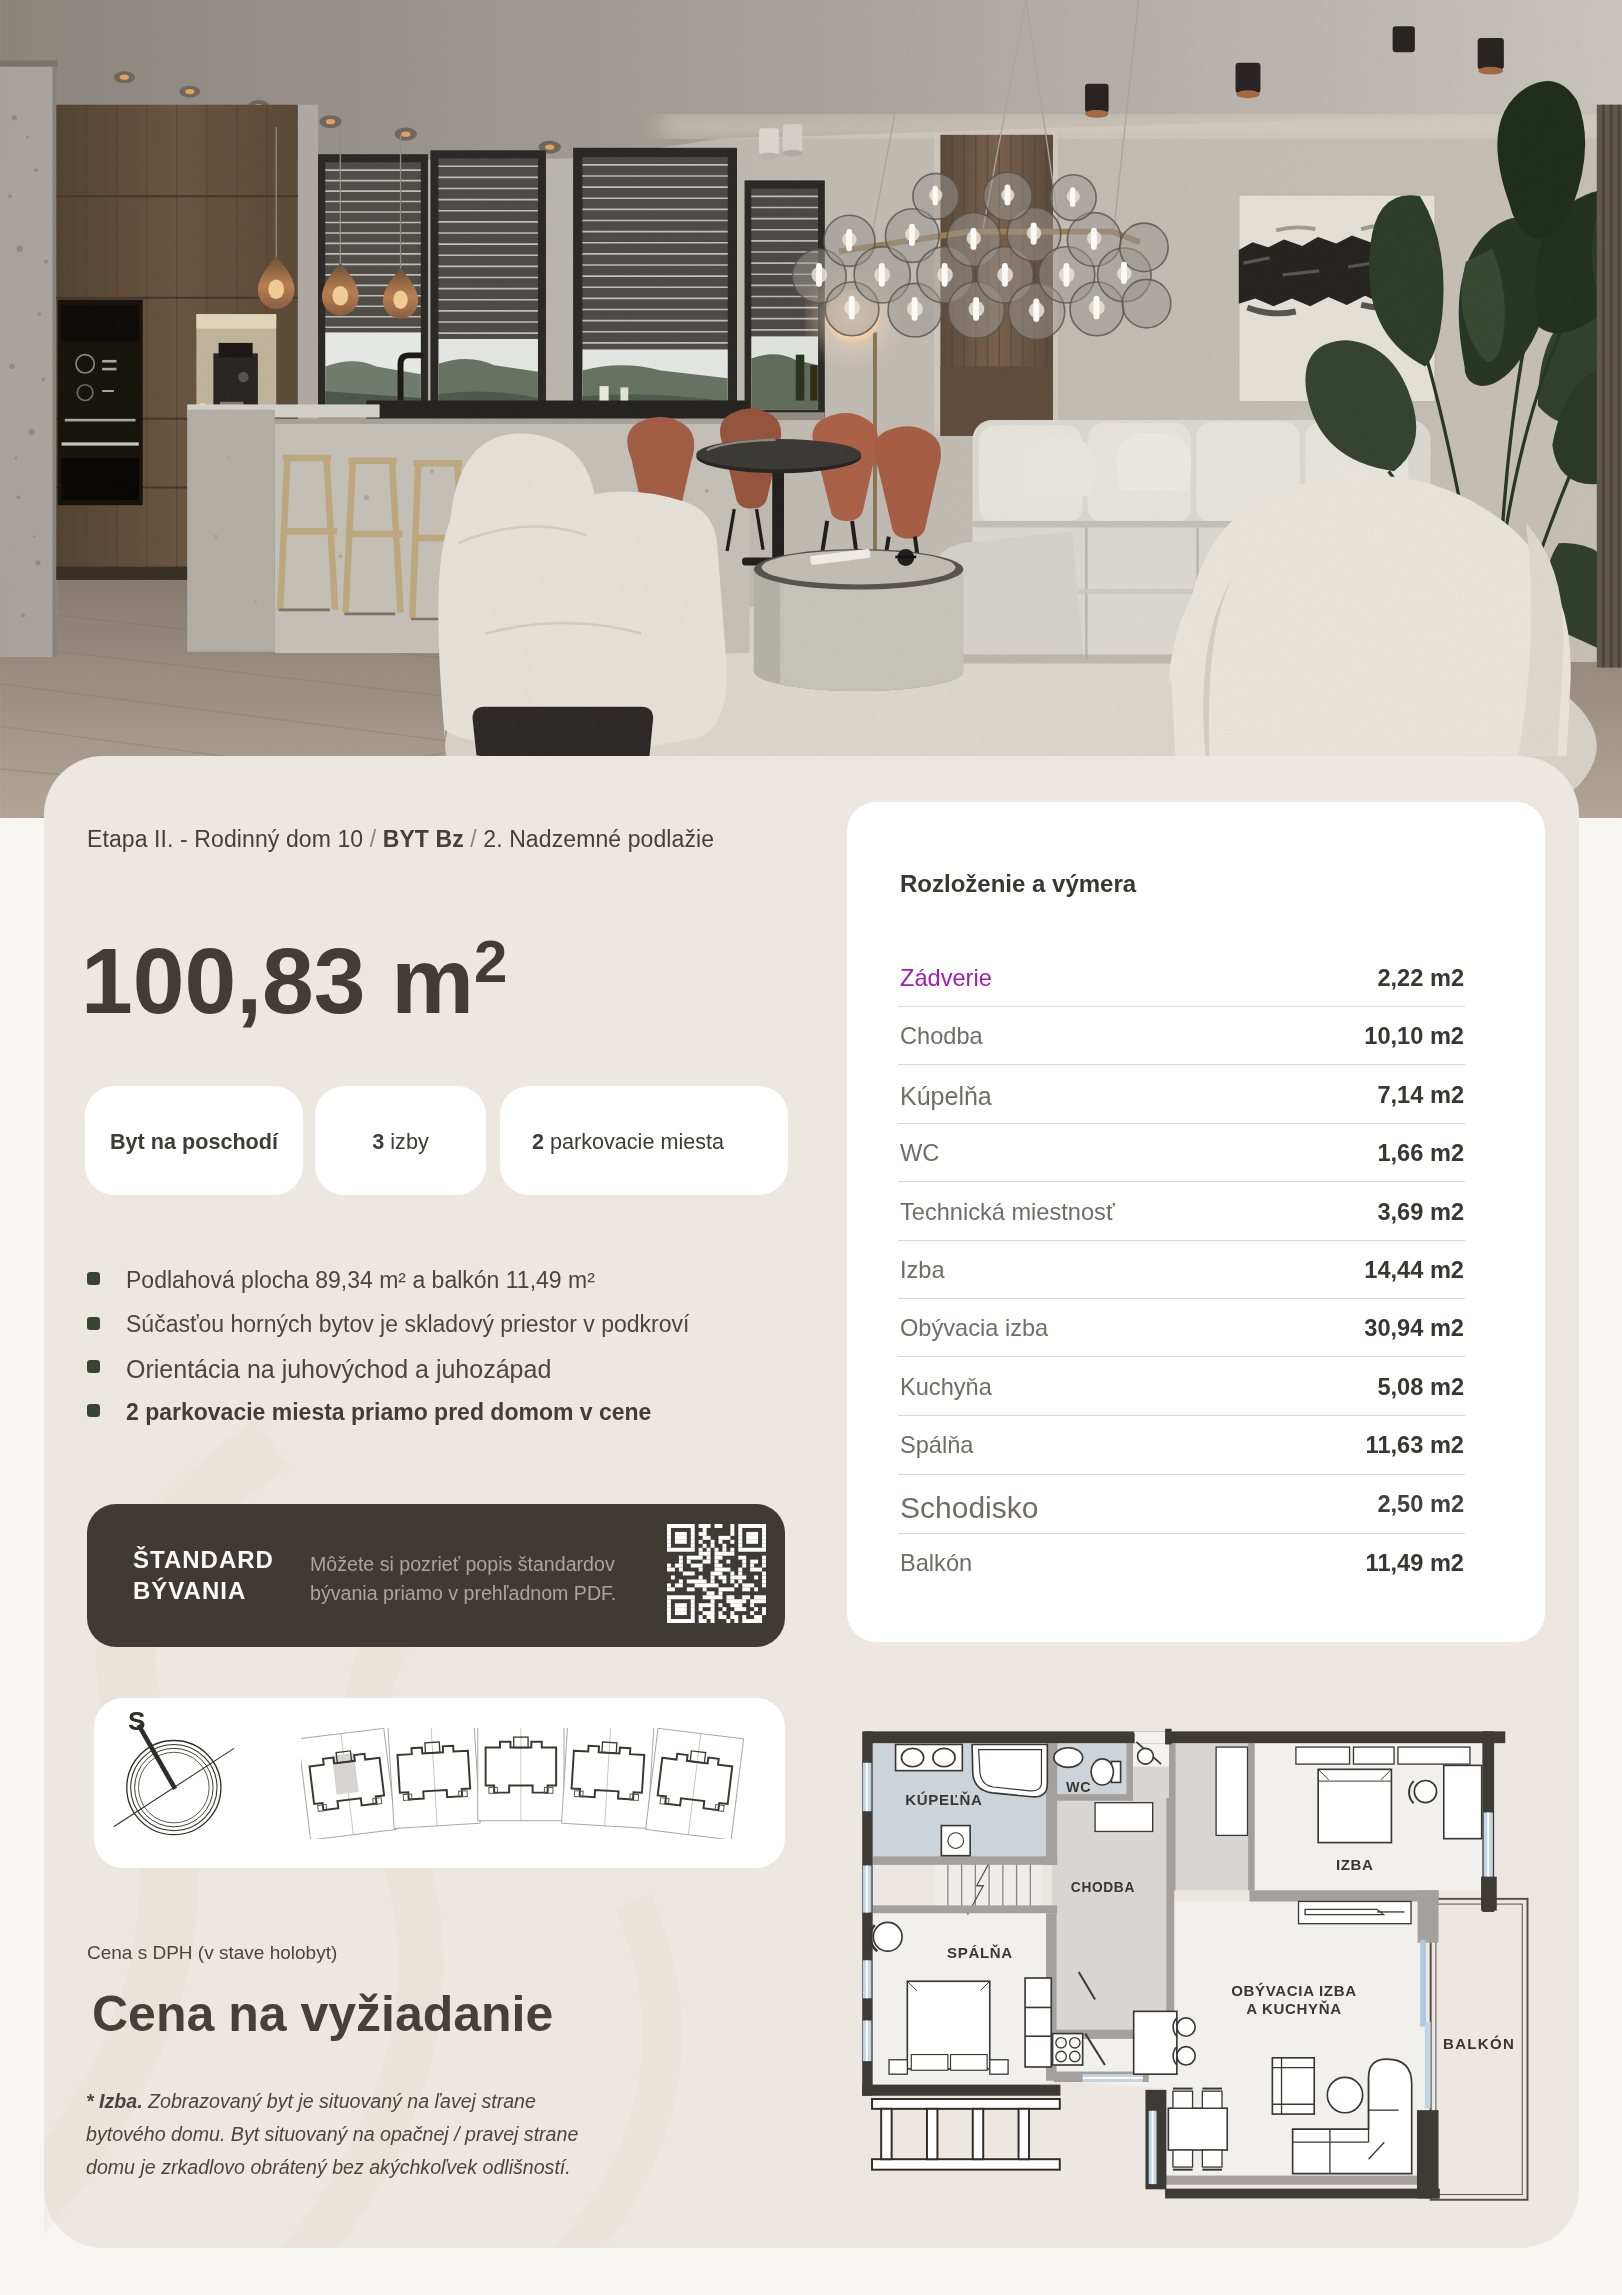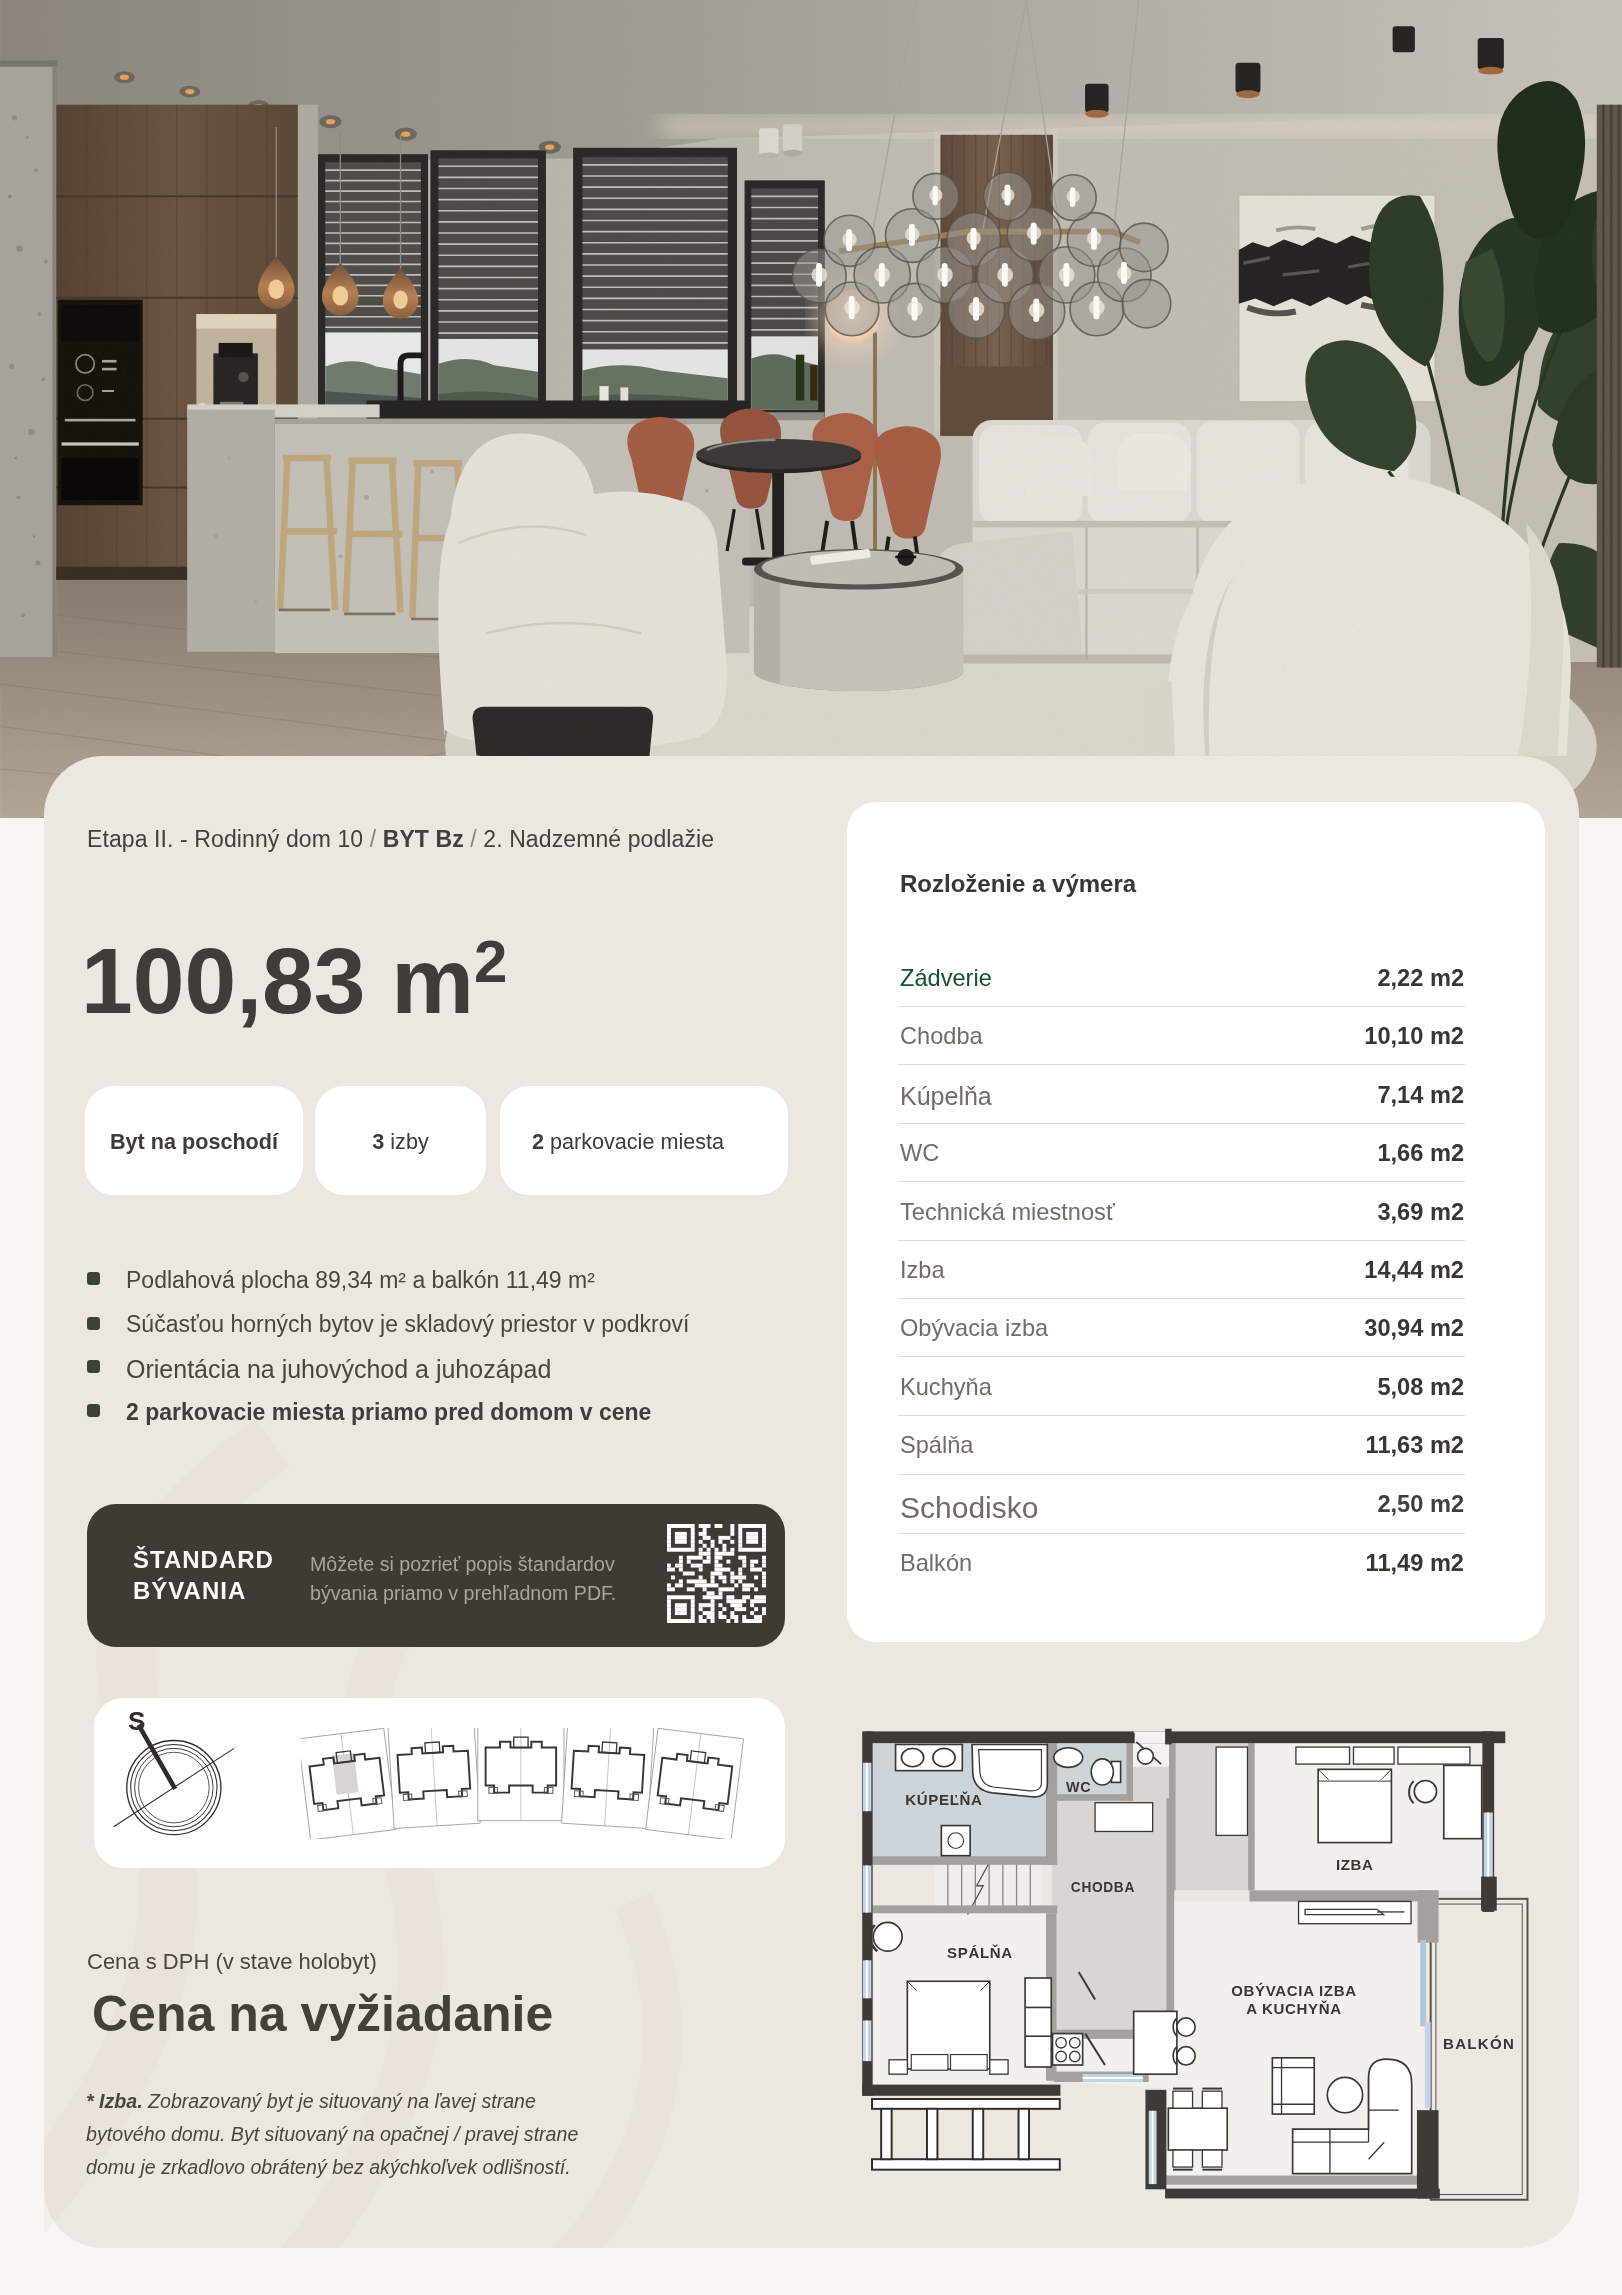--- a/index.html
+++ b/index.html
@@ -898,29 +898,29 @@
 <g transform="translate(602,86) rotate(7)">
       <rect x="-66" y="-78" width="132" height="156" fill="#FFFFFF" stroke="#9A9A9A" stroke-width="1.3"></rect>
       <line x1="0" y1="-78" x2="0" y2="78" stroke="#ABABAB" stroke-width="1"></line>
       <path d="M-54,-34 h22 v-9 h16 v9 h32 v-9 h16 v9 h22 v58 h-13 v11 h-23 v-11 h-36 v11 h-23 v-11 h-13 z" fill="none" stroke="#3A3733" stroke-width="3"></path>
       <rect x="-11" y="-50" width="22" height="16" fill="none" stroke="#3A3733" stroke-width="2"></rect>
       <rect x="-49" y="27" width="13" height="9" fill="none" stroke="#555" stroke-width="1.5"></rect>
       <rect x="36" y="27" width="13" height="9" fill="none" stroke="#555" stroke-width="1.5"></rect>
     </g>
 </svg>
 
-<div class="abs" style="left:87px;top:1942px;font-size:22px;color:#4A463F;margin-top:7px;">Cena s DPH (v stave holobyt)</div>
+<div class="abs" style="left:87px;top:1942px;font-size:19px;color:#4A463F;">Cena s DPH (v stave holobyt)</div>
 <div class="abs" style="left:92px;top:1985px;font-size:50px;font-weight:bold;color:#454039;">Cena na vyžiadanie</div>
 
 <div class="abs" style="left:86px;top:2085px;font-size:19.6px;font-style:italic;color:#4A463F;line-height:33px;"><b>* Izba.</b> Zobrazovaný byt je situovaný na ľavej strane<br>bytového domu. Byt situovaný na opačnej / pravej strane<br>domu je zrkadlovo obrátený bez akýchkoľvek odlišností.</div>
 
 <div class="abs" style="left:847px;top:802px;width:698px;height:840px;background:#FFFFFF;border-radius:29px;"></div>
 <div class="abs" style="left:900px;top:870px;font-size:24px;font-weight:bold;color:#3A3733;">Rozloženie a výmera</div>
 
-<div class="abs" style="left:900px;top:965px;font-size:23.6px;color:#14532d;">Zádverie</div>
+<div class="abs" style="left:900px;top:965px;font-size:23.6px;color:#a21caf;">Zádverie</div>
 <div class="abs" style="left:900px;top:965px;width:564px;text-align:right;font-size:23.6px;font-weight:bold;color:#3A3733;">2,22 m2</div>
 <div class="abs" style="left:898px;top:1006px;width:567px;height:1.3px;background:#DBD8D4;"></div>
 
 <div class="abs" style="left:900px;top:1023px;font-size:23.6px;color:#716C66;">Chodba</div>
 <div class="abs" style="left:900px;top:1023px;width:564px;text-align:right;font-size:23.6px;font-weight:bold;color:#3A3733;">10,10 m2</div>
 <div class="abs" style="left:898px;top:1064px;width:567px;height:1.3px;background:#DBD8D4;"></div>
 
 <div class="abs" style="left:900px;top:1082px;font-size:25px;color:#716C66;">Kúpelňa</div>
 <div class="abs" style="left:900px;top:1082px;width:564px;text-align:right;font-size:23.6px;font-weight:bold;color:#3A3733;">7,14 m2</div>
 <div class="abs" style="left:898px;top:1123px;width:567px;height:1.3px;background:#DBD8D4;"></div>

